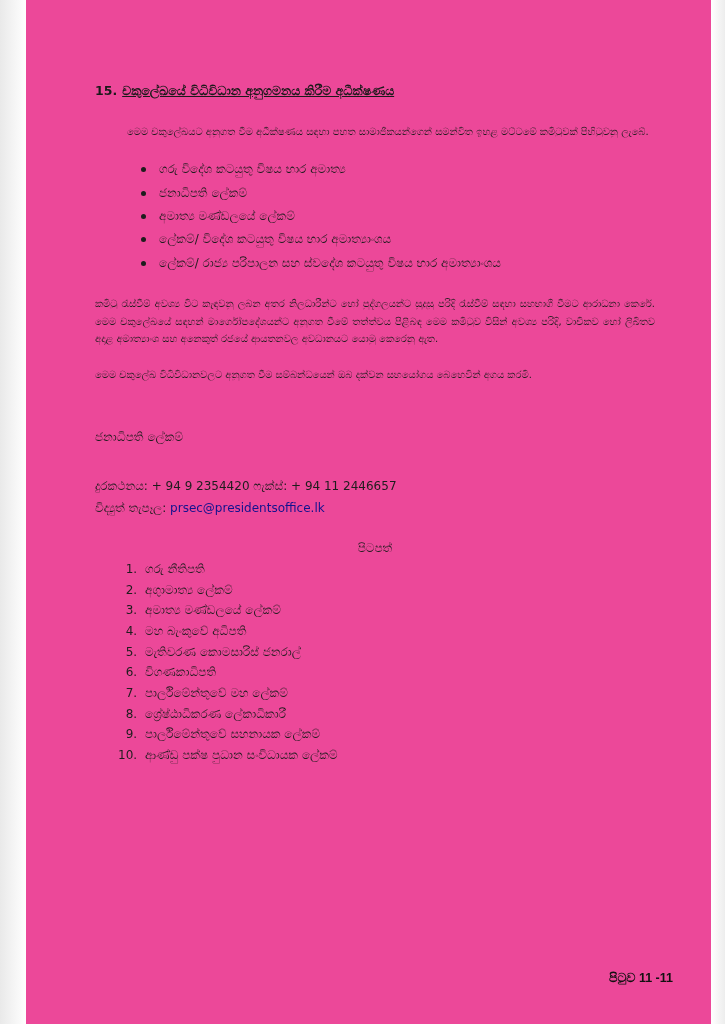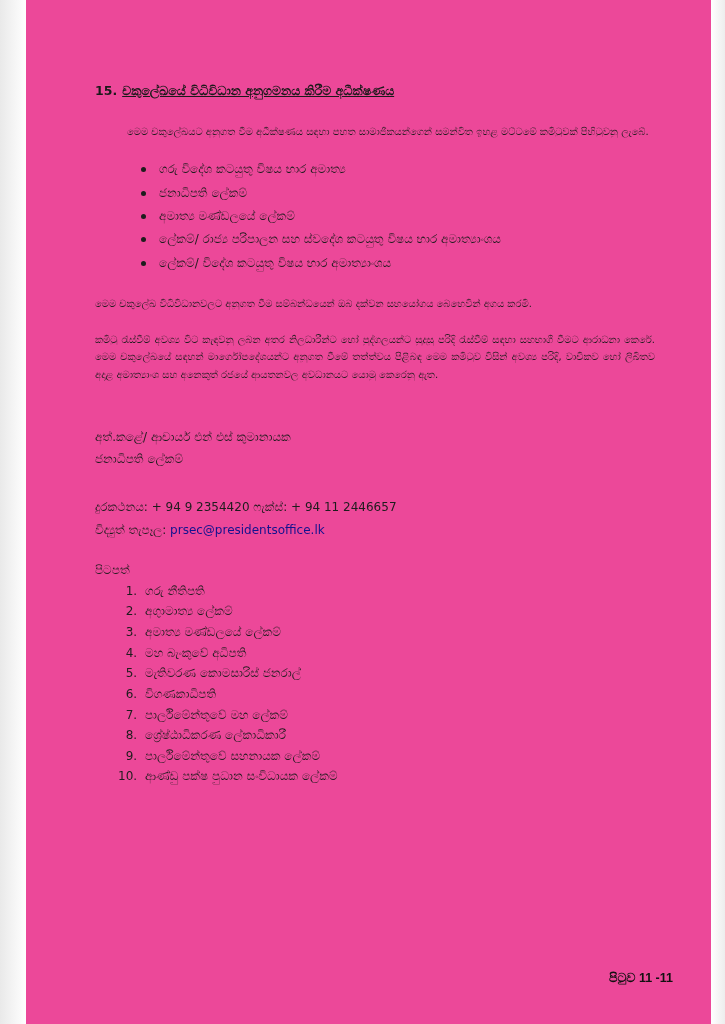--- a/index.html
+++ b/index.html
@@ -101,20 +101,21 @@
     color: #1d1d1d;
     line-height: 1.85;
   }
   .email-link {
     color: #12128f;
   }
   .copies-title {
     margin-top: 22px;
     font-size: 12px;
     color: #1d1d1d;
+    text-align: center;
   }
   ol.copies {
     margin: 4px 0 0 0;
     padding-left: 46px;
     font-size: 12px;
     color: #1d1d1d;
     line-height: 1.72;
   }
   ol.copies li {
     padding-left: 4px;
@@ -140,29 +141,28 @@
     <h1 class="heading">
       <span class="num">15.</span><span class="ttl">චකුලේඛයේ විධිවිධාන අනුගමනය කිරීම අධීක්ෂණය</span>
     </h1>
 
     <p class="para indent">මෙම චකුලේඛයට අනුගත වීම අධීක්ෂණය සඳහා පහත සාමාජිකයන්ගෙන් සමන්විත ඉහළ මට්ටමේ කමිටුවක් පිහිටුවනු ලැබේ.</p>
 
     <ul class="bullets">
       <li>ගරු විදේශ කටයුතු විෂය භාර අමාත්‍ය</li>
       <li>ජනාධිපති ලේකම්</li>
       <li>අමාත්‍ය මණ්ඩලයේ ලේකම්</li>
+      <li>ලේකම්/ විදේශ කටයුතු විෂය භාර අමාත්‍යාංශය</li>
       <li>ලේකම්/ රාජ්‍ය පරිපාලන සහ ස්වදේශ කටයුතු විෂය භාර අමාත්‍යාංශය</li>
-      <li>ලේකම්/ විදේශ කටයුතු විෂය භාර අමාත්‍යාංශය</li>
     </ul>
 
+    <p class="para">කමිටු රැස්වීම් අවශ්‍ය විට කැඳවනු ලබන අතර නිලධාරීන්ට හෝ පුද්ගලයන්ට සුදුසු පරිදි රැස්වීම් සඳහා සහභාගී වීමට ආරාධනා කෙරේ. මෙම චකුලේඛයේ සඳහන් මාර්ගෝපදේශයන්ට අනුගත වීමේ තත්ත්වය පිළිබඳ මෙම කමිටුව විසින් අවශ්‍ය පරිදි, වාචිකව හෝ ලිඛිතව අදාළ අමාත්‍යාංශ සහ අනෙකුත් රජයේ ආයතනවල අවධානයට යොමු කෙරෙනු ඇත.</p>
     <p class="para">මෙම චකුලේඛ විධිවිධානවලට අනුගත වීම සම්බන්ධයෙන් ඔබ දක්වන සහයෝගය බෙහෙවින් අගය කරමි.</p>
-    <p class="para">කමිටු රැස්වීම් අවශ්‍ය විට කැඳවනු ලබන අතර නිලධාරීන්ට හෝ පුද්ගලයන්ට සුදුසු පරිදි රැස්වීම් සඳහා සහභාගී වීමට ආරාධනා කෙරේ. මෙම චකුලේඛයේ සඳහන් මාර්ගෝපදේශයන්ට අනුගත වීමේ තත්ත්වය පිළිබඳ මෙම කමිටුව විසින් අවශ්‍ය පරිදි, වාචිකව හෝ ලිඛිතව අදාළ අමාත්‍යාංශ සහ අනෙකුත් රජයේ ආයතනවල අවධානයට යොමු කෙරෙනු ඇත.</p>
 
     <div class="sig-block">
-      <div>අත්.කළේ/ ආචාර්ය එන් එස් කුමානායක</div>
       <div>ජනාධිපති ලේකම්</div>
     </div>
 
     <div class="contact-block">
       <div>දුරකථනය: + 94 9 2354420 ෆැක්ස්: + 94 11 2446657</div>
       <div>
         <span>විද්‍යුත් තැපෑල:</span>
         <span class="email-link">prsec@presidentsoffice.lk</span>
       </div>
     </div>

